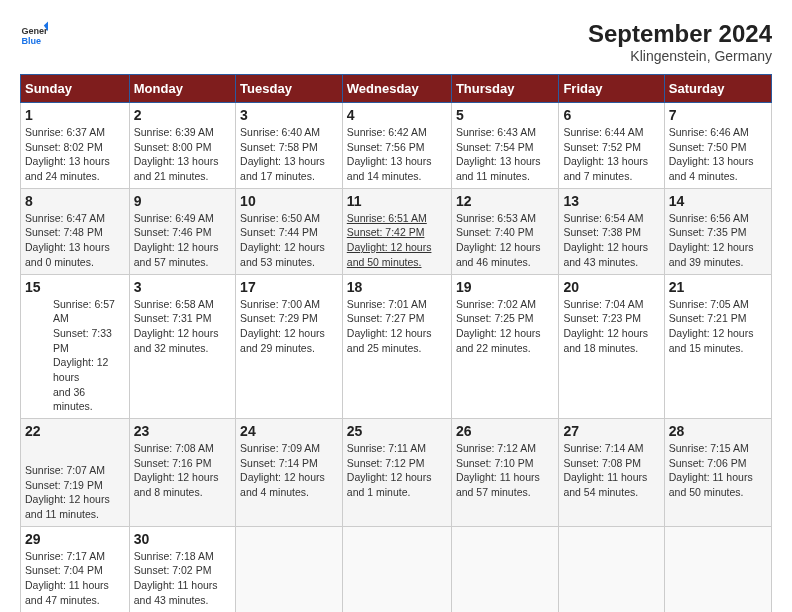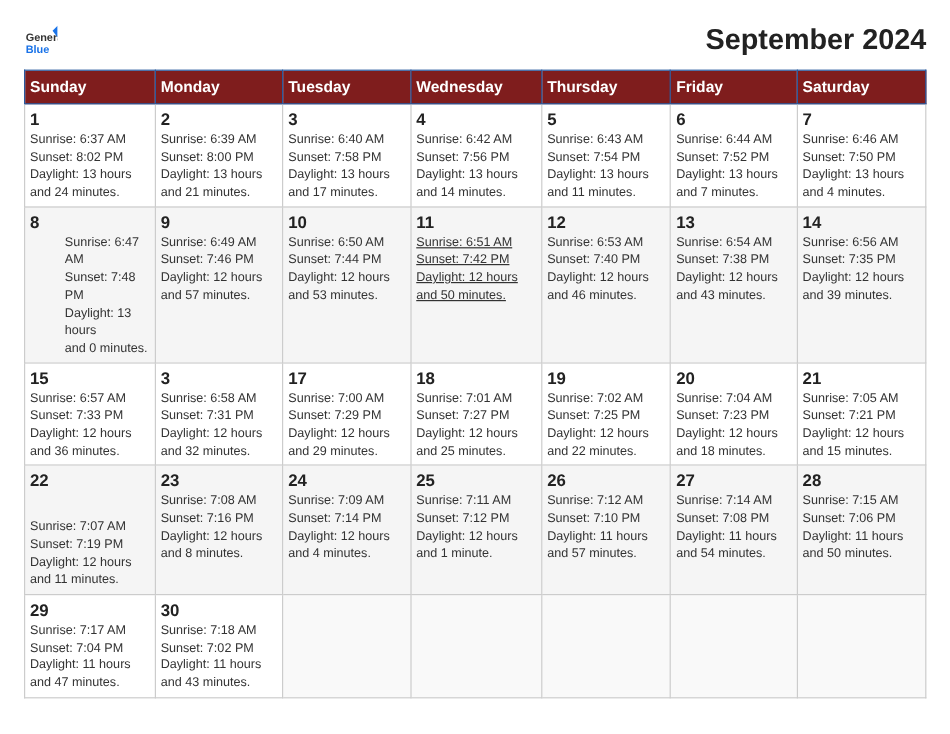--- a/index.html
+++ b/index.html
@@ -83,20 +83,21 @@
 <div class="header">
   <div class="logo">
     <svg class="logo-icon" viewBox="0 0 40 40">
       <text x="2" y="20" font-size="13" font-weight="bold" fill="#333">General</text>
       <text x="2" y="34" font-size="13" font-weight="bold" fill="#1a73e8">Blue</text>
       <polygon points="34,8 40,2 40,16" fill="#1a73e8"></polygon>
     </svg>
   </div>
   <div class="title-block">
     <div class="month-title">September 2024</div>
+    <div class="subtitle">Klingenstein, Germany</div>
   </div>
 </div>
 
 <table>
   <thead>
     <tr id="weekday-header">
         <th>Sunday</th>
         <th>Monday</th>
         <th>Tuesday</th>
         <th>Wednesday</th>
@@ -153,21 +154,21 @@
           <div class="day-num">7</div>
           <div class="day-detail" style="white-space: pre-line;">Sunrise: 6:46 AM
 Sunset: 7:50 PM
 Daylight: 13 hours
 and 4 minutes.</div>
         </td>
       </tr>
       <tr>
         <td>
           <div class="day-num">8</div>
-          <div class="day-detail" style="white-space: pre-line; margin-left: 29px;">Sunrise: 6:47 AM
+          <div class="day-detail" style="white-space: pre-line;">Sunrise: 6:47 AM
 Sunset: 7:48 PM
 Daylight: 13 hours
 and 0 minutes.</div>
         </td>
         <td>
           <div class="day-num">9</div>
           <div class="day-detail" style="white-space: pre-line;">Sunrise: 6:49 AM
 Sunset: 7:46 PM
 Daylight: 12 hours
 and 57 minutes.</div>
@@ -204,21 +205,21 @@
           <div class="day-num">14</div>
           <div class="day-detail" style="white-space: pre-line;">Sunrise: 6:56 AM
 Sunset: 7:35 PM
 Daylight: 12 hours
 and 39 minutes.</div>
         </td>
       </tr>
       <tr>
         <td>
           <div class="day-num">15</div>
-          <div class="day-detail" style="white-space: pre-line;">Sunrise: 6:57 AM
+          <div class="day-detail" style="white-space: pre-line; margin-left: 28px;">Sunrise: 6:57 AM
 Sunset: 7:33 PM
 Daylight: 12 hours
 and 36 minutes.</div>
         </td>
         <td>
           <div class="day-num">3</div>
           <div class="day-detail" style="white-space: pre-line;">Sunrise: 6:58 AM
 Sunset: 7:31 PM
 Daylight: 12 hours
 and 32 minutes.</div>

